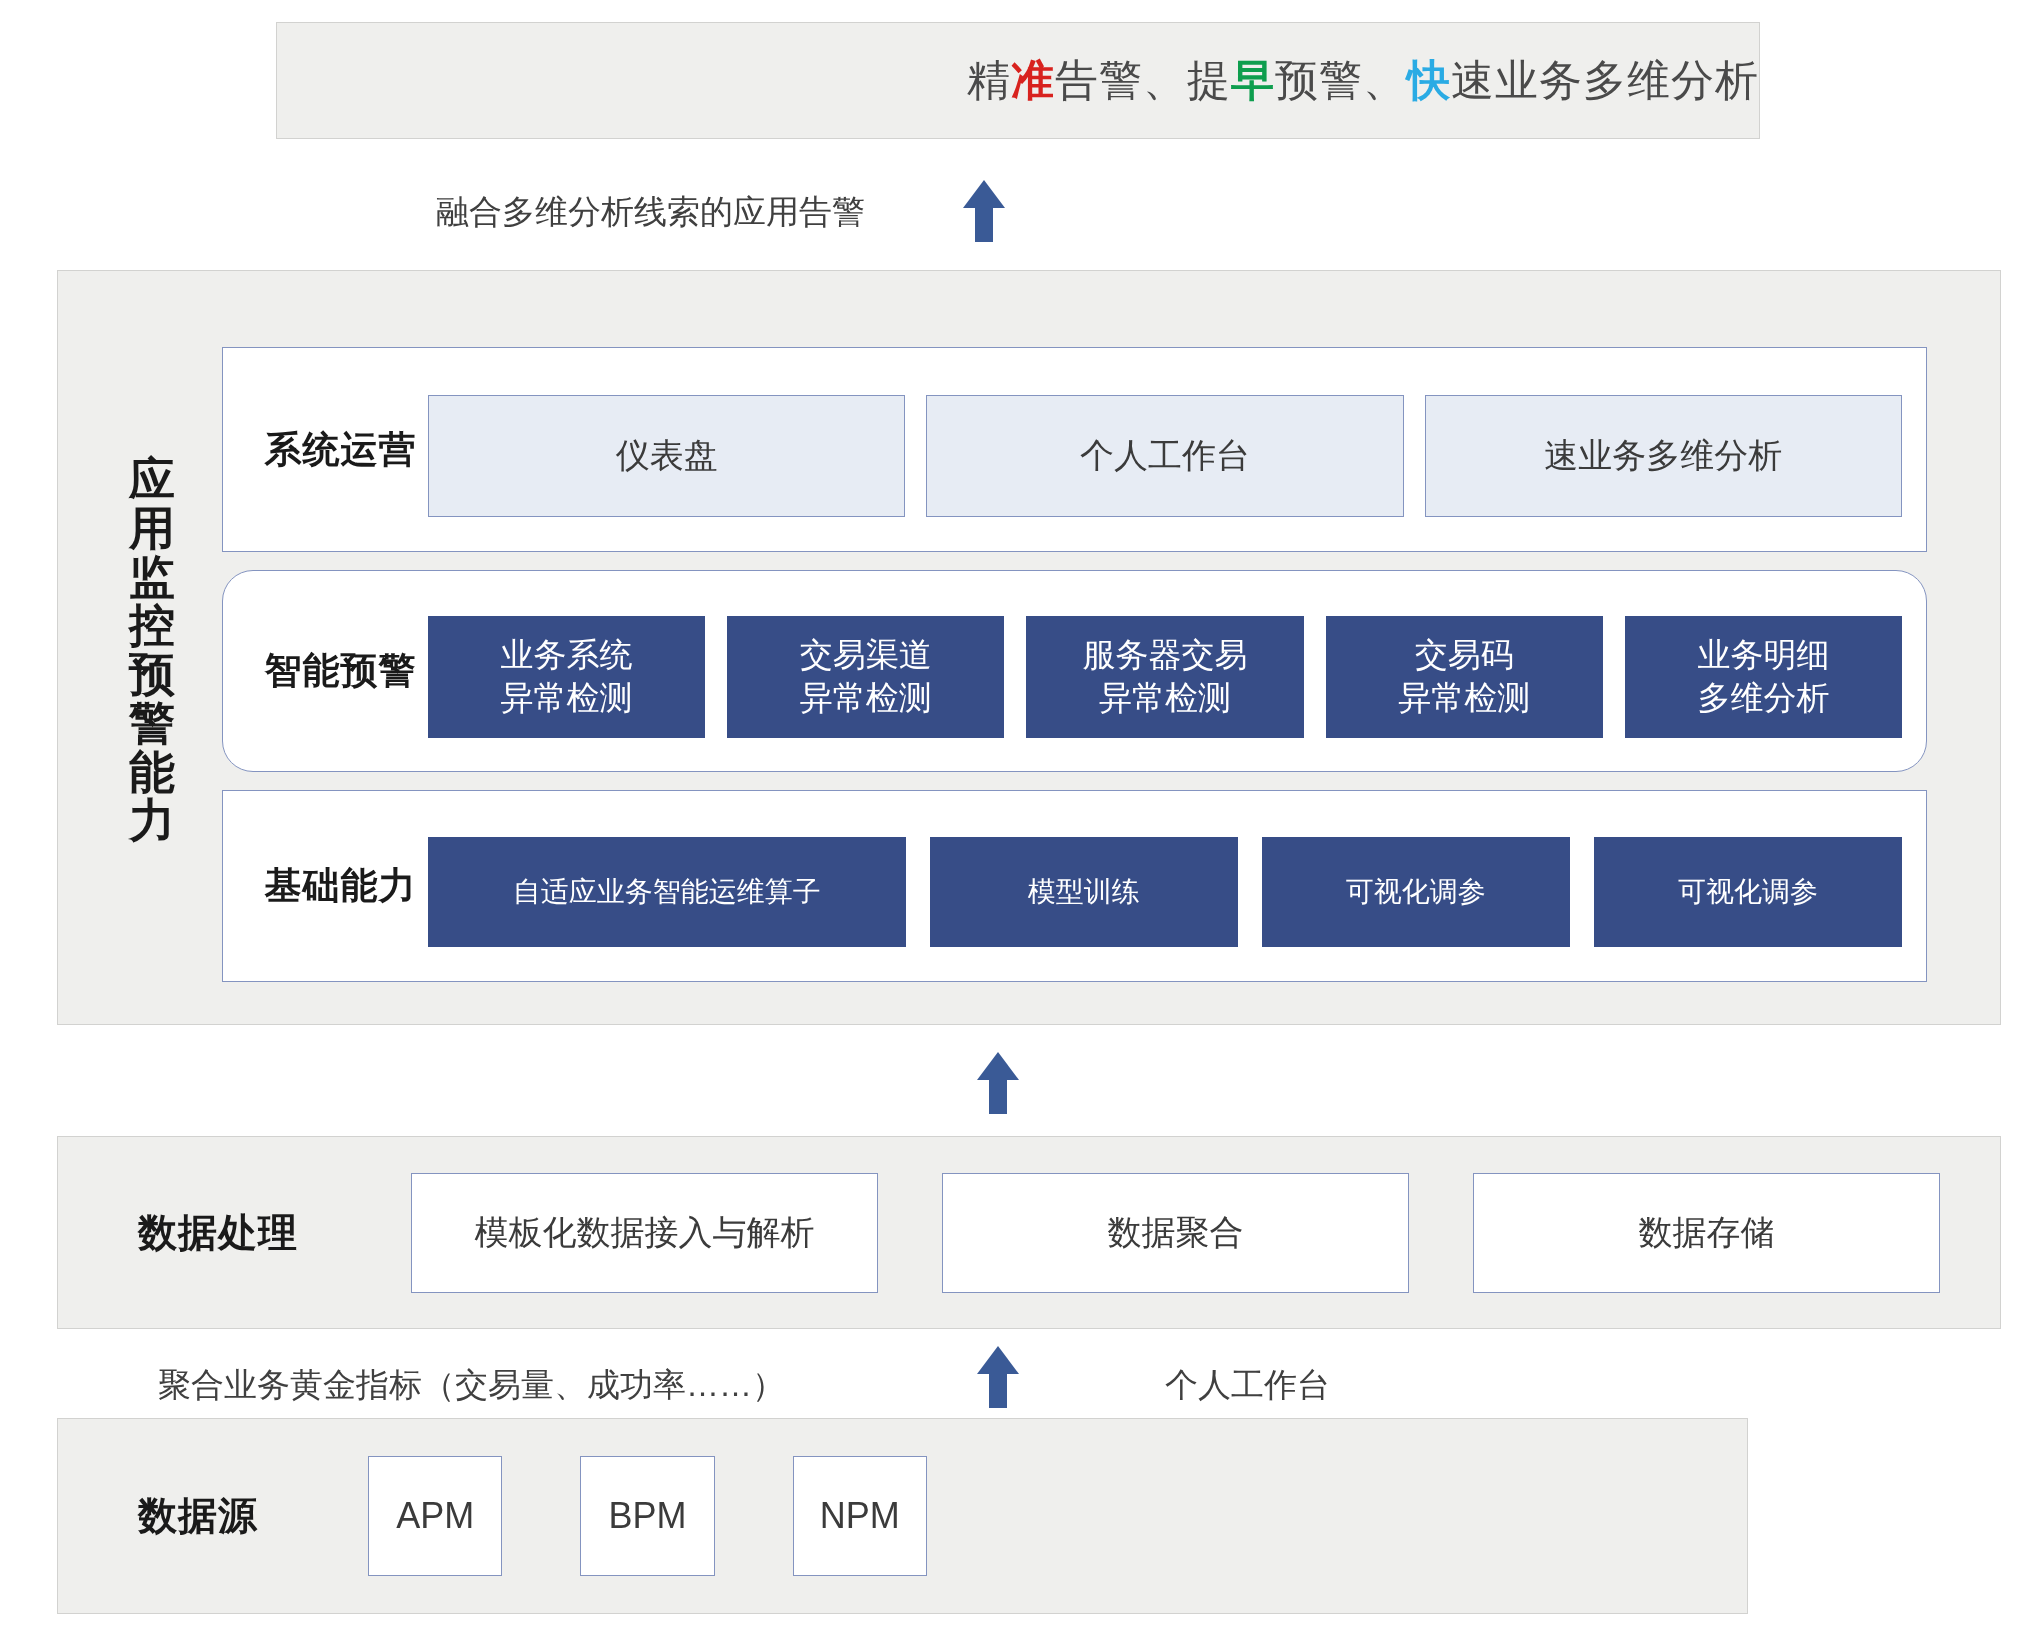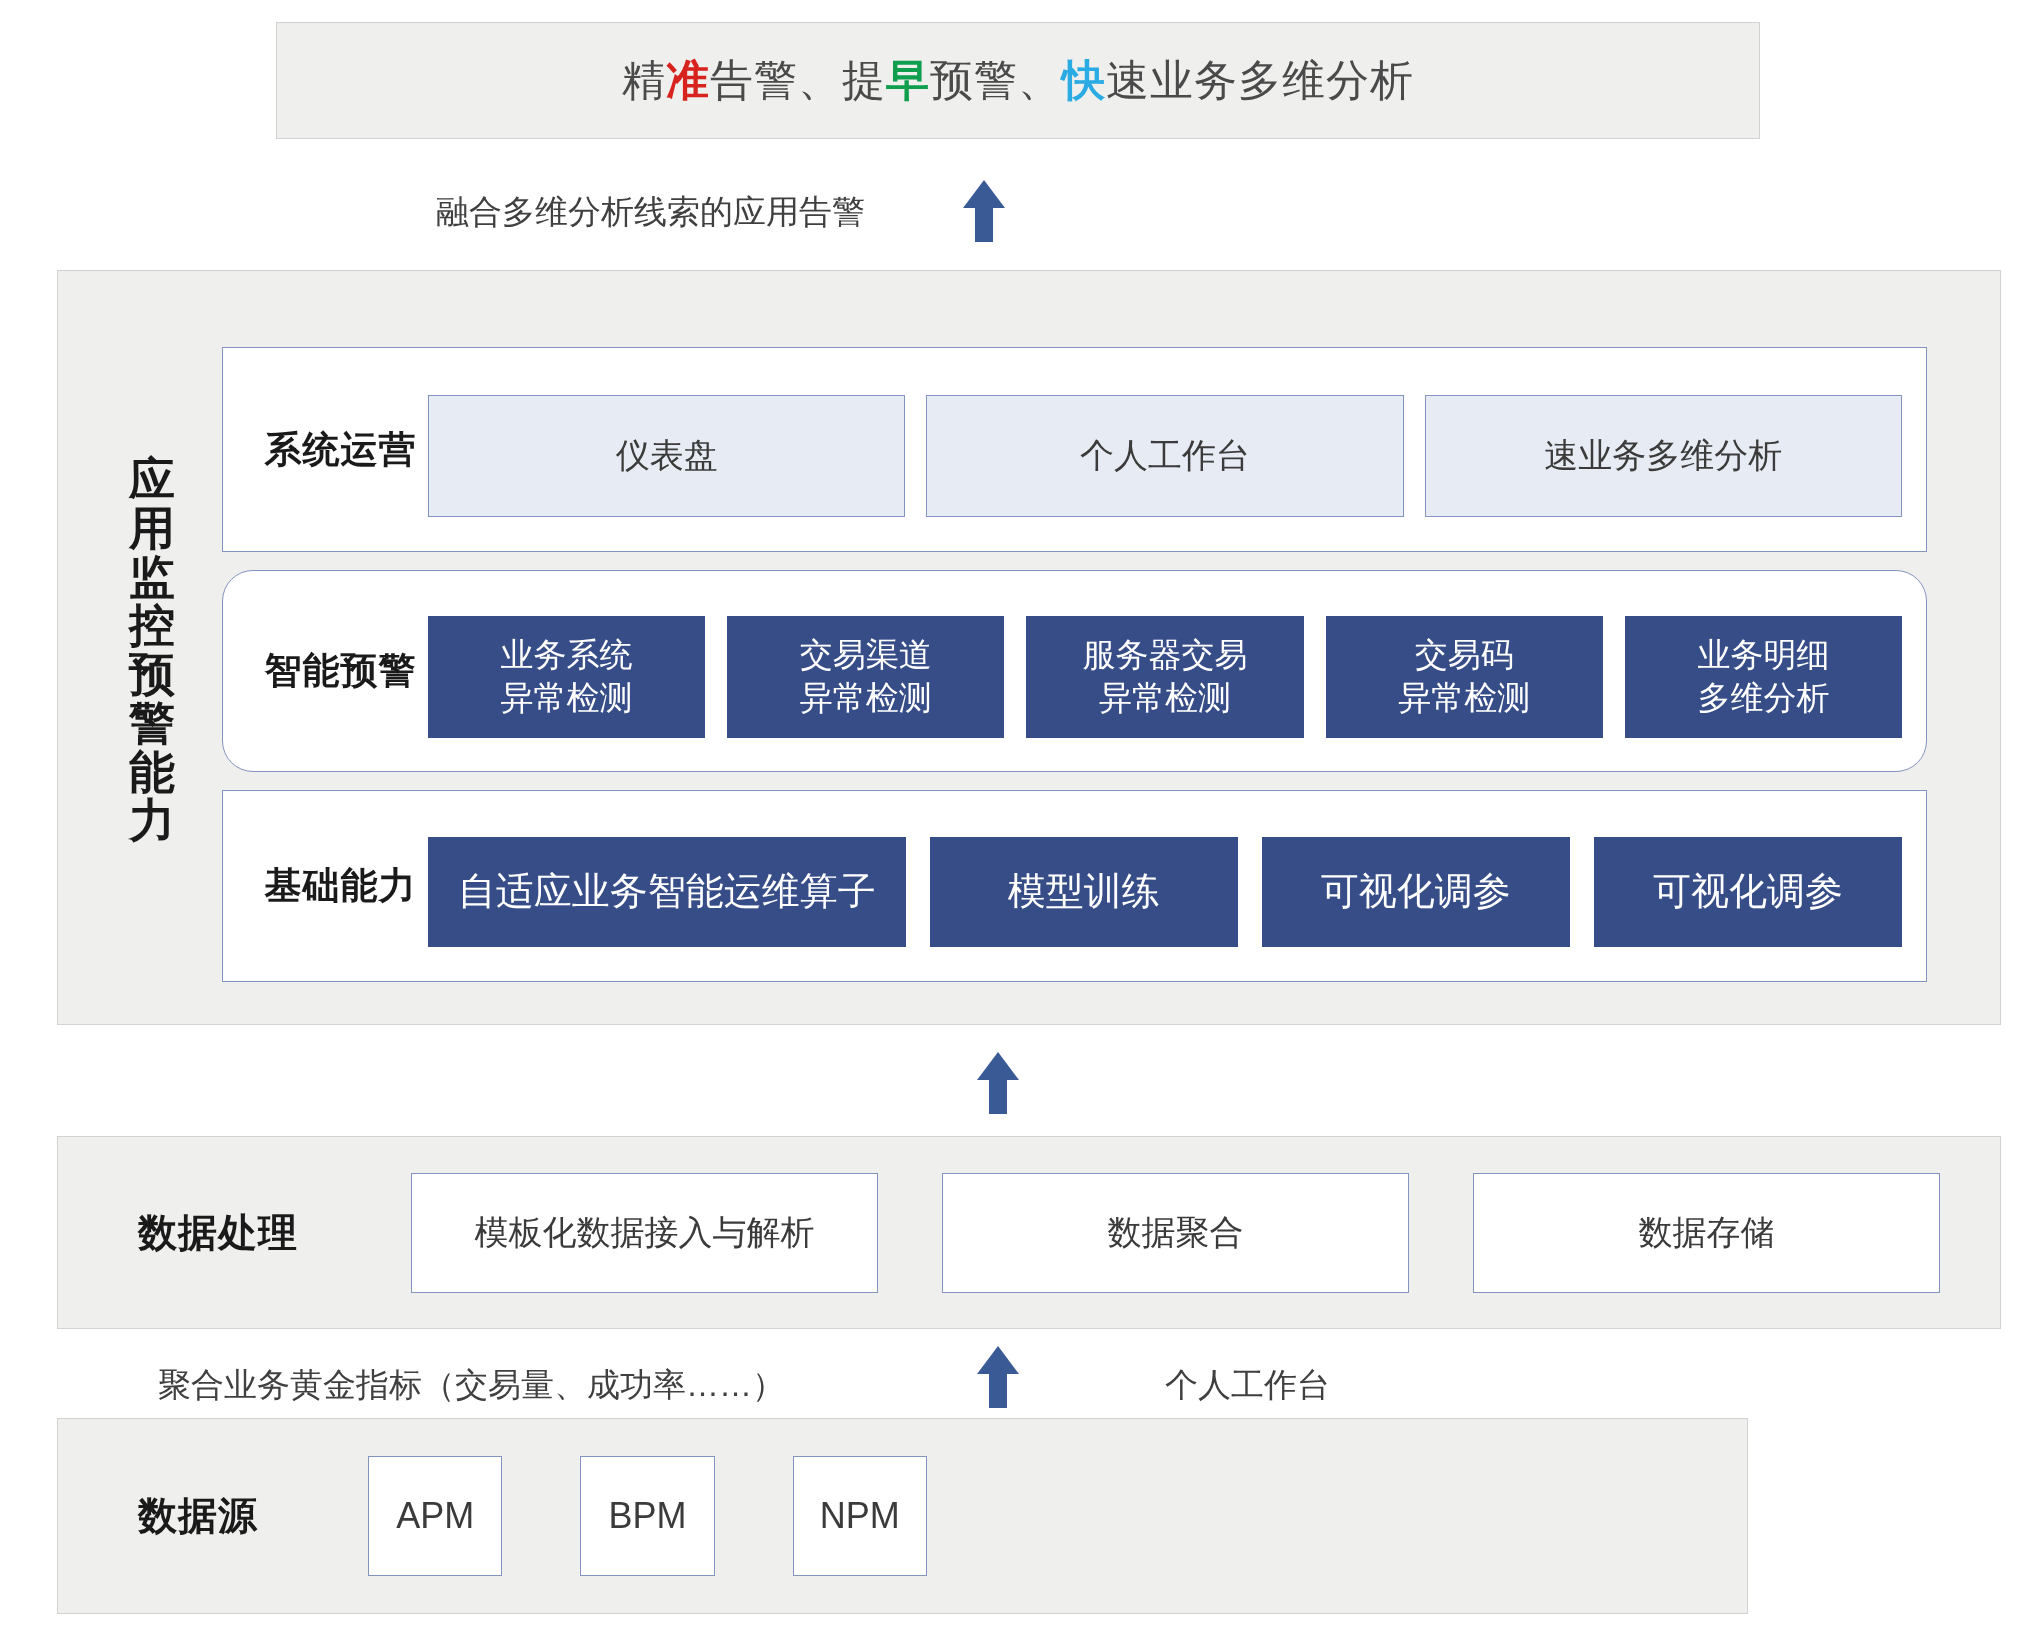--- a/index.html
+++ b/index.html
@@ -27,21 +27,21 @@
     position: absolute;
     left: 276px;
     top: 22px;
     width: 1484px;
     height: 117px;
     background: #efefed;
     border: 1px solid #d2d2d0;
     box-sizing: border-box;
     display: flex;
     align-items: center;
-    justify-content: center;
+    justify-content: flex-end;
   }
   .banner-text {
     font-size: 43px;
     letter-spacing: 1px;
     color: #4a4a4a;
     white-space: nowrap;
   }
   .hl-red   { color: #d8221e; font-weight: bold; }
   .hl-green { color: #0e9e4e; font-weight: bold; }
   .hl-blue  { color: #2aabe4; font-weight: bold; }
@@ -164,21 +164,21 @@
   .cell-dark {
     background: #374d87;
     color: #ffffff;
     font-size: 33px;
     border: none;
   }
   #row-alert .row-items { gap: 22px; }
   #row-alert .cell-dark { flex: 1 1 0; height: 122px; }
 
   #row-base .row-items { gap: 24px; }
-  #row-base .cell-dark { height: 110px; font-size: 38px; }
+  #row-base .cell-dark { height: 110px; font-size: 28px; }
   #row-base .cell-dark.wide { flex: 1.55 1 0; }
   #row-base .cell-dark.narrow { flex: 1 1 0; }
 
   
   .band {
     position: absolute;
     background: #efefed;
     border: 1px solid #d2d2d0;
     box-sizing: border-box;
     display: flex;

